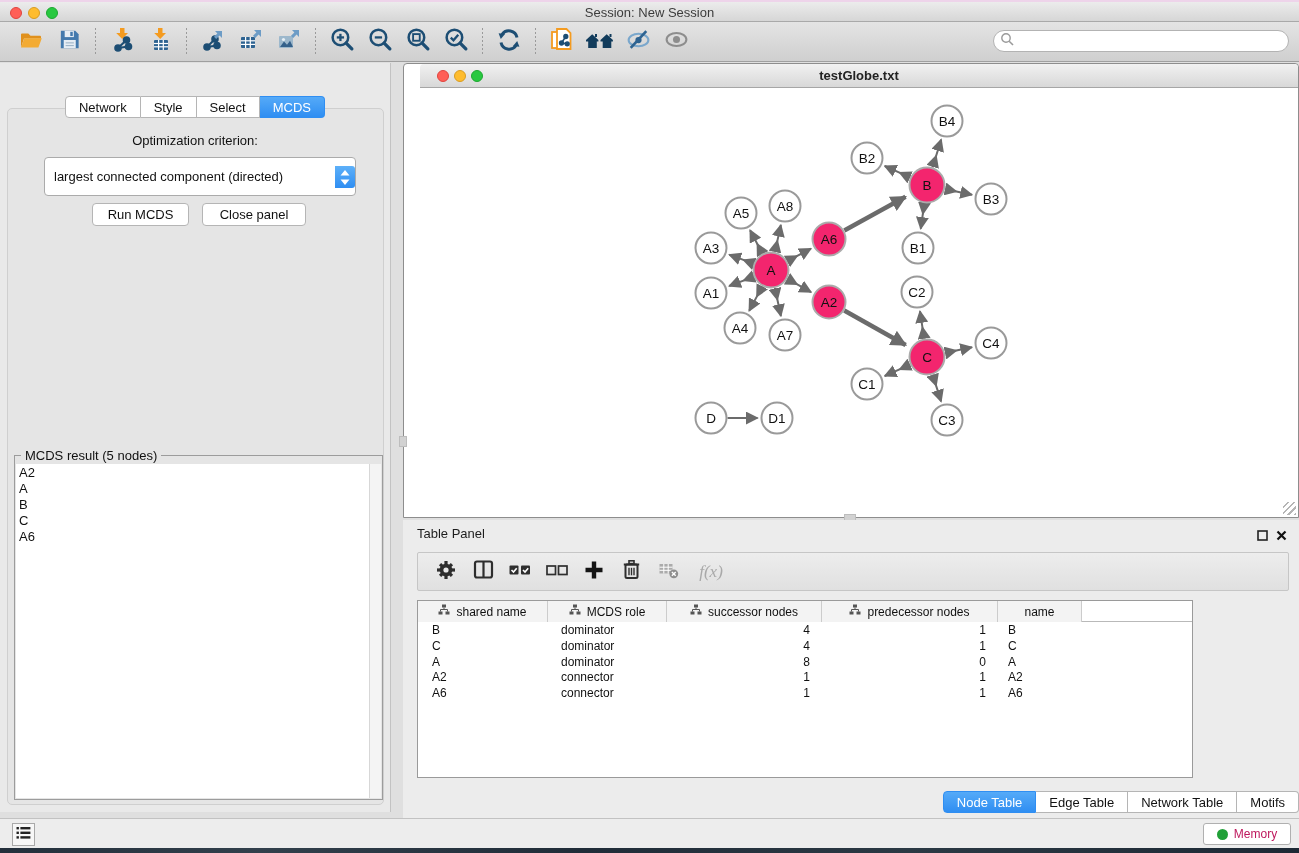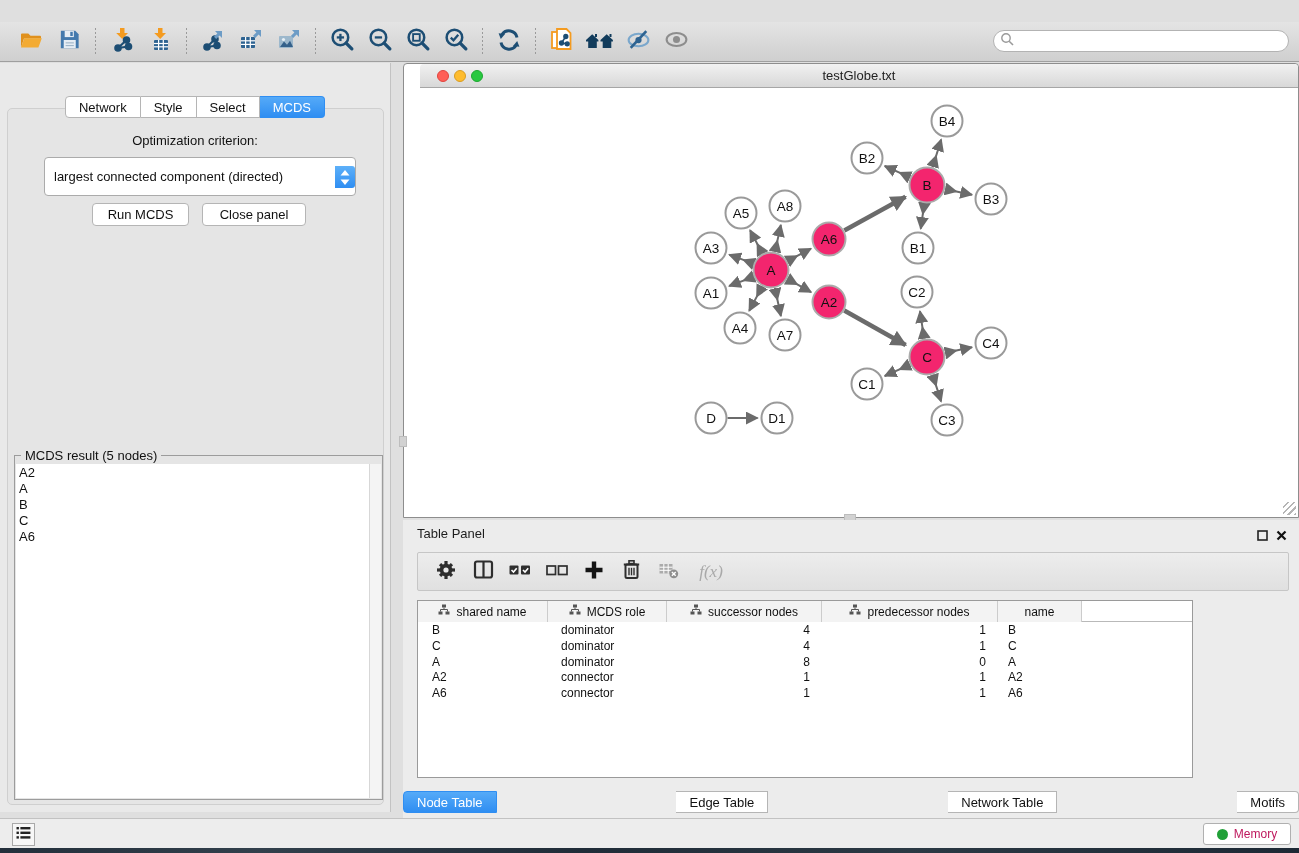--- a/index.html
+++ b/index.html
@@ -71,21 +71,21 @@
     padding:1px 0 0 3px; }
   .mcds-list .item { height:16px; line-height:16px; }
   .mcds-scroll { position:absolute; top:8px; right:1px; width:11px; bottom:1px;
     background:#f4f4f4; }
 
   
   .network-window { position:absolute; left:403px; top:63px; width:896px; height:455px;
     background:#fff; border:1px solid #8d8d8d; border-radius:4px 4px 0 0; }
   .nw-titlebar { position:absolute; left:16px; top:0; right:0; height:24px;
     background:linear-gradient(#f1f1f1,#d8d8d8); border-bottom:1px solid #a6a6a6;
-    border-radius:4px 4px 0 0; }
+    border-radius:4px 4px 0 0;font-weight:bold; }
   .nw-titlebar .title { position:absolute; left:0; right:0; top:4px; text-align:center;
     font-size:13px; color:#222; }
   .nw-tl { position:absolute; top:6px; width:12px; height:12px; border-radius:50%; }
   .nw-canvas { position:absolute; left:0; top:24px; right:0; bottom:0; background:#fff; }
   #graph-svg { position:absolute; left:0; top:0; }
   .edge { stroke:#6b6b6b; stroke-width:2; fill:none; }
   .edge.thick { stroke-width:4.5; }
   .gnode-plain { fill:#fff; stroke:#9a9a9a; stroke-width:2; }
   .gnode-pink { fill:#f3256e; stroke:#ababab; stroke-width:2; }
   .glabel { font-family:"Liberation Sans", sans-serif; font-size:13.5px; fill:#111;
@@ -114,40 +114,46 @@
     font-size:12px; color:#111; display:flex; align-items:center; justify-content:center;
     gap:6px; }
   .tbody { position:absolute; left:0; top:22px; right:0; }
   .trow { display:flex; height:15.8px; }
   .td { font-size:12px; color:#111; line-height:15.8px; white-space:nowrap; }
   .td.c0 { padding-left:14px; }
   .td.c1 { padding-left:13px; }
   .td.c2, .td.c3 { text-align:right; padding-right:12px; }
   .td.c4 { padding-left:10px; }
   .tp-tabs { position:absolute; left:0; right:0; top:271px; display:flex;
-    justify-content:space-between; }
+    justify-content:flex-end; }
 
   
   .statusbar { position:absolute; left:0; top:818px; width:1299px; height:30px;
     background:#ededed; border-top:1px solid #c2c2c2; }
   .sb-listbtn { position:absolute; left:12px; top:4px; width:23px; height:23px;
     background:#f7f7f7; border:1px solid #a9a9a9; display:flex; align-items:center;
     justify-content:center; }
   .memory-btn { position:absolute; right:8px; top:4px; width:88px; height:22px;
     background:#fff; border:1px solid #b0b0b0; border-radius:3px; display:flex;
     align-items:center; justify-content:center; gap:6px; font-size:12px; color:#be185d; }
   .memory-dot { width:11px; height:11px; border-radius:50%; background:#21a038; }
   .desktop-strip { position:absolute; left:0; top:848px; width:1299px; height:5px;
     background:linear-gradient(90deg,#232f3b,#32404c 20%,#202c38 45%,#2b3944 70%,#1d2935); }
 </style>
 </head>
 <body>
 
 <div class="app">
 
+  <div class="titlebar">
+    <span class="tl r"></span>
+    <span class="tl y"></span>
+    <span class="tl g"></span>
+    <div class="title">Session: New Session</div>
+  </div>
 
   <div class="toolbar">
     <span class="tb-btn">
         <span>
       <svg width="26" height="26" viewBox="0 0 26 26">
             <path d="M3 7.5 v13 l3-9 h17 v-1.8 a1 1 0 0 0 -1 -1 h-9.5 l-2.2-2.2 H4 a1 1 0 0 0 -1 1 z" fill="#e0901c"></path>
             <path d="M6.3 11.2 h17.5 l-3.4 9.3 H3 z" fill="#f3ab33"></path>
           </svg>
     </span>
       </span>

